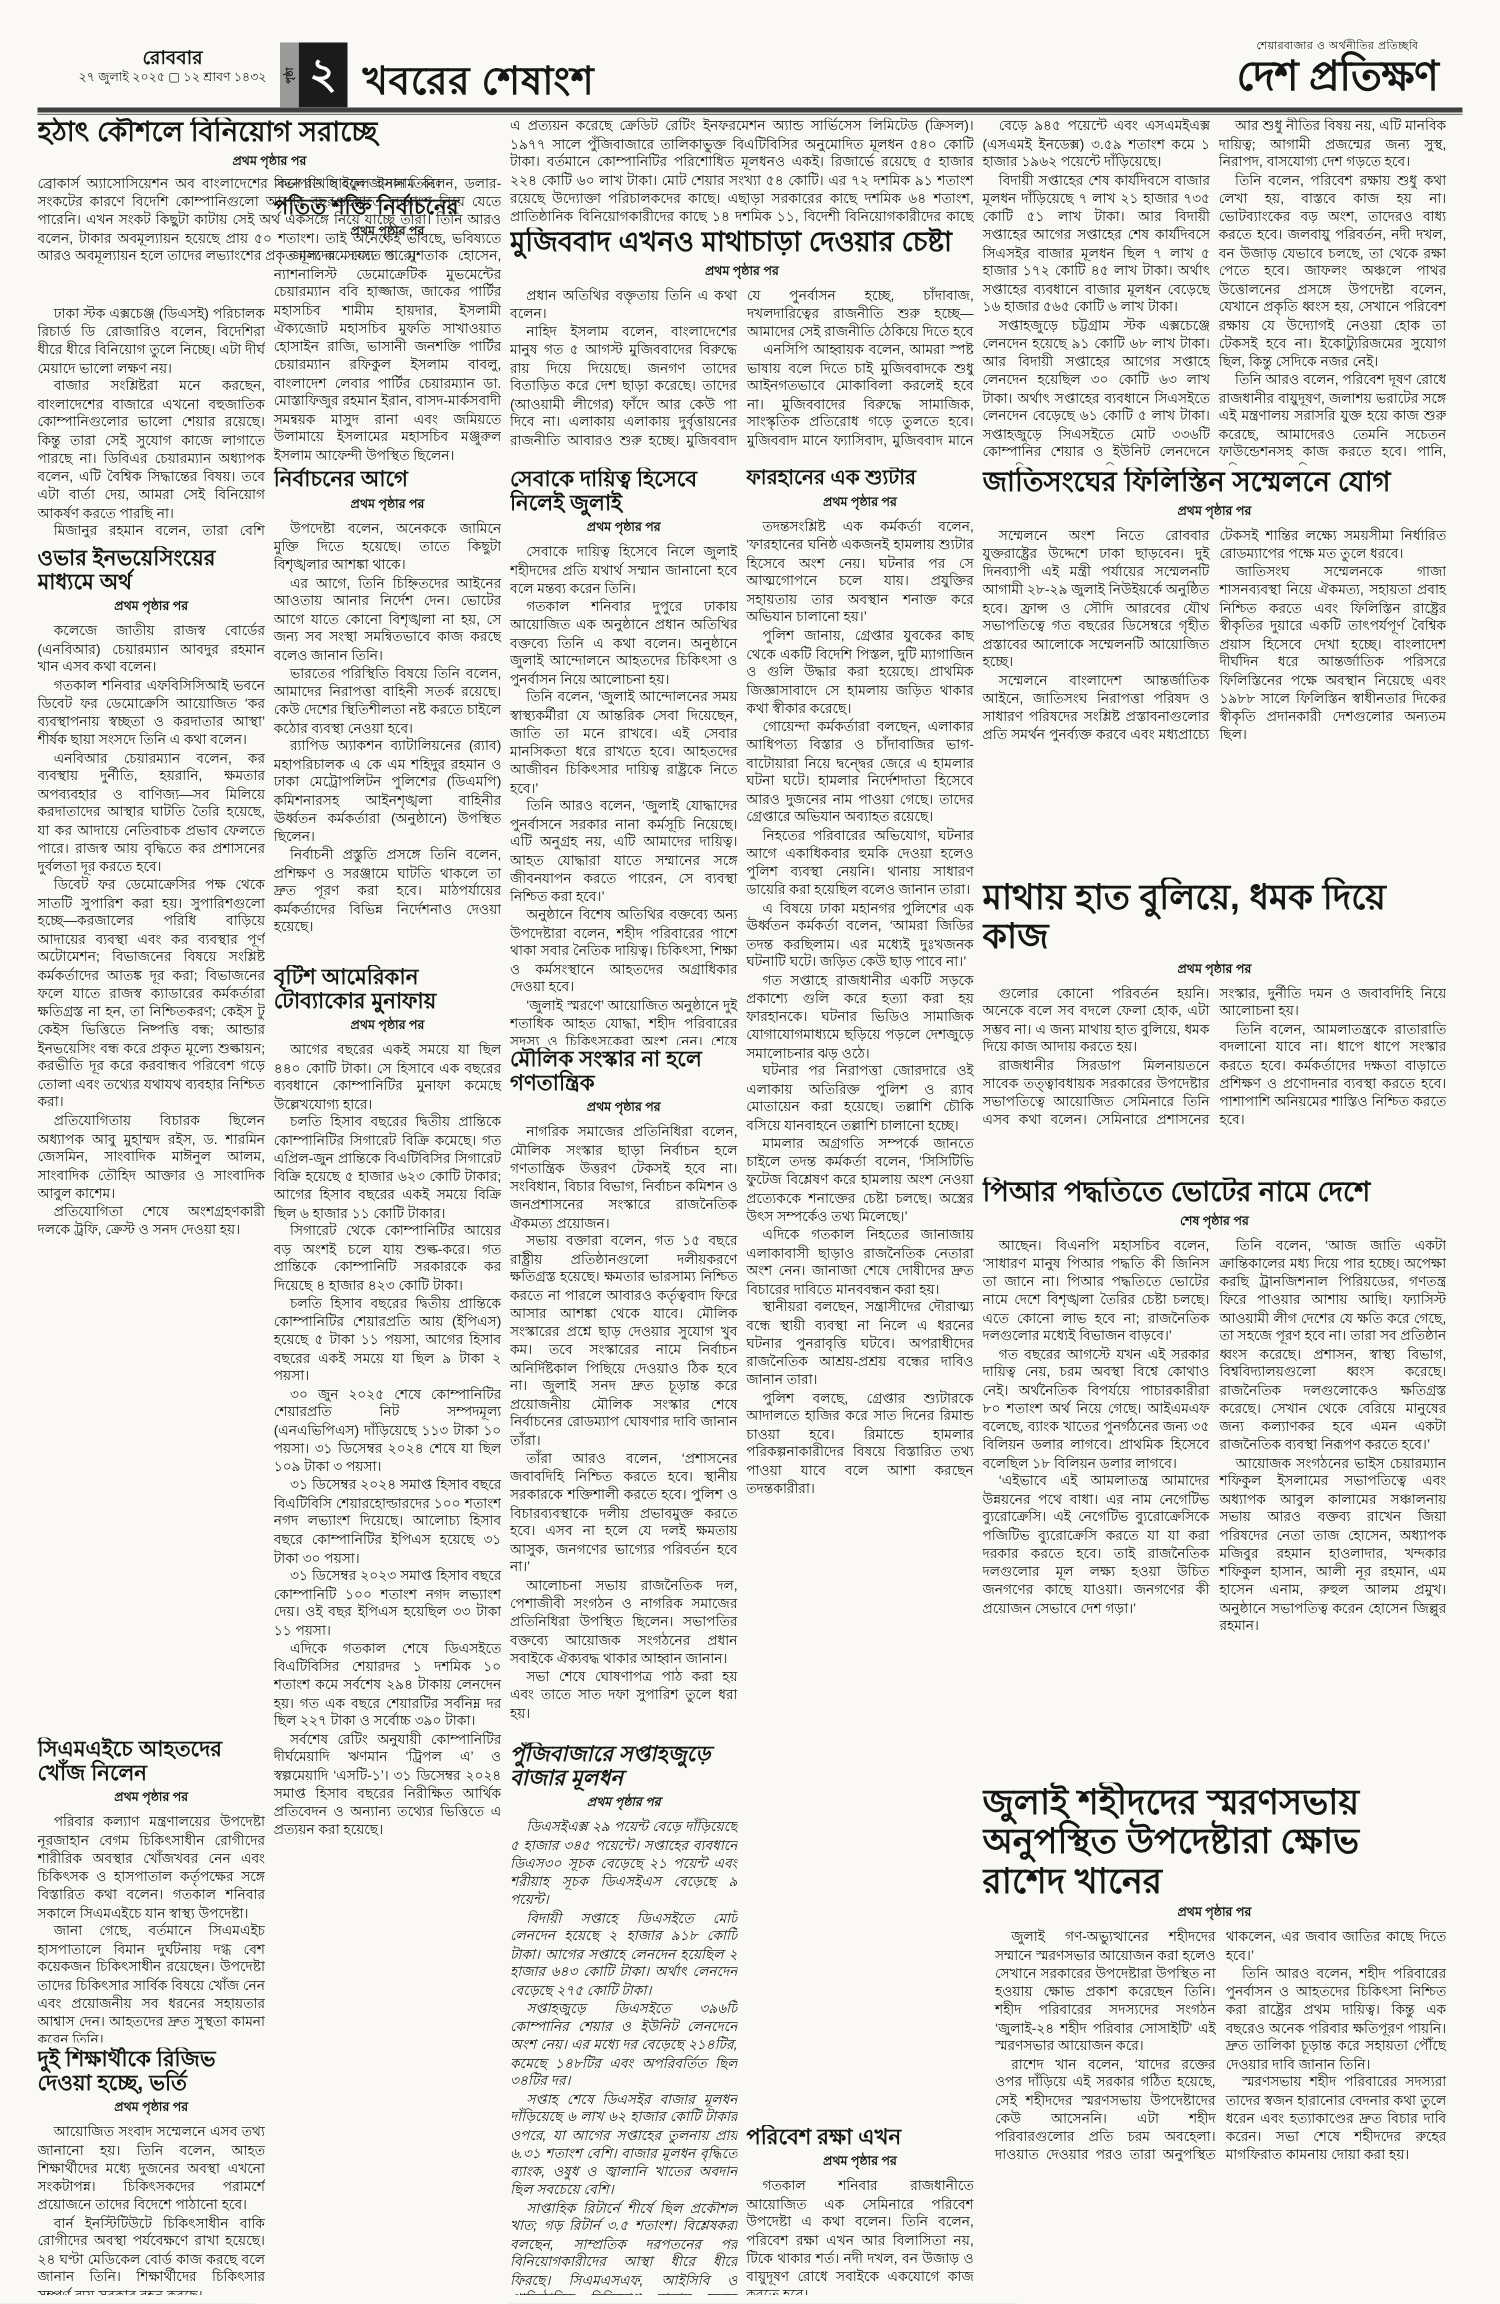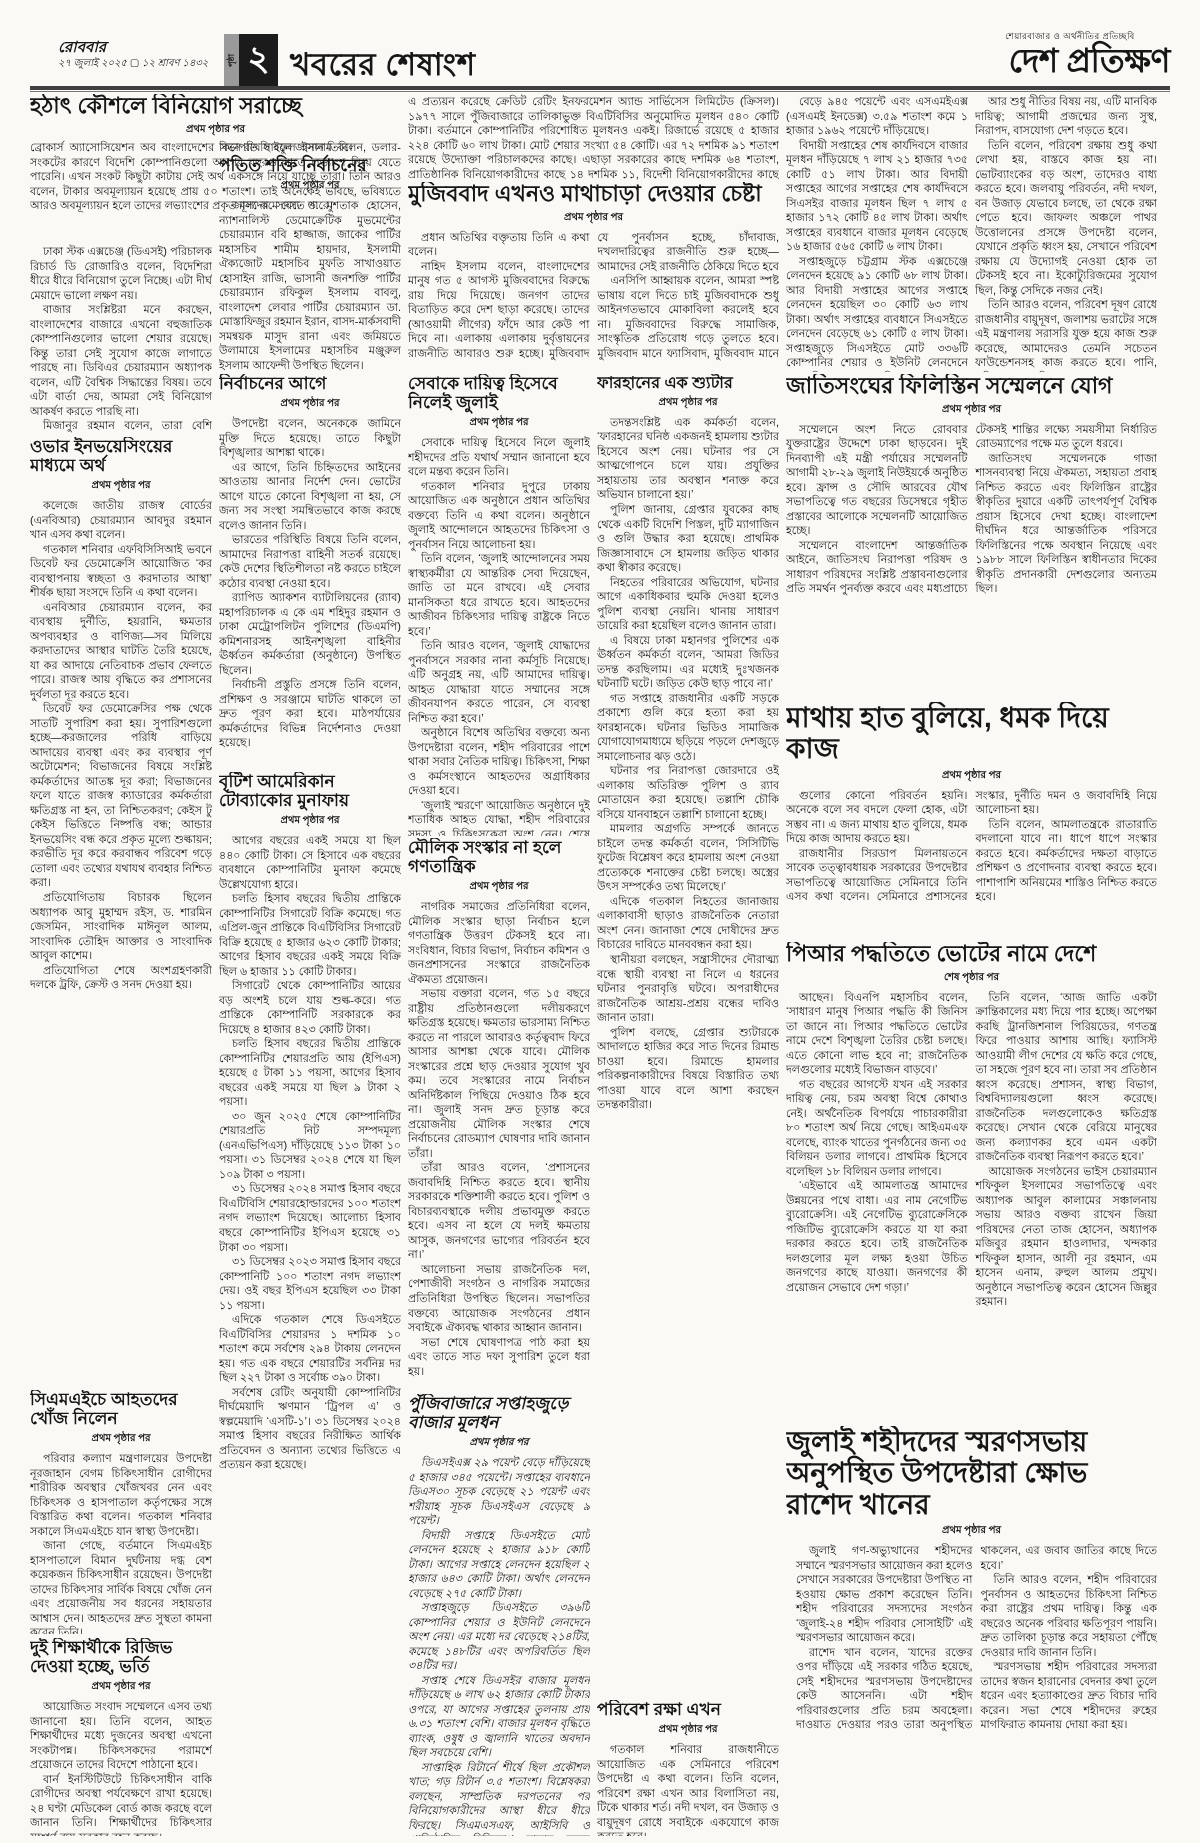--- a/index.html
+++ b/index.html
@@ -4,31 +4,31 @@
 <style>
   html,body{margin:0;padding:0;background:#d8d8d4;}
   *{box-sizing:border-box;}
   #sheet{
     position:relative;width:1200px;height:1843px;margin:0 auto;
     background:#faf9f5;color:#161616;
     font-family:"Liberation Sans","DejaVu Sans",sans-serif;
     overflow:hidden;
   }
   
-  .hdr-date{position:absolute;left:58px;top:38px;width:160px;text-align:left;line-height:1.25;font-style:italic;}
+  .hdr-date{position:absolute;left:58px;top:38px;width:160px;text-align:center;line-height:1.25;}
   .hdr-day{font-weight:bold;font-size:15px;}
   .hdr-dline{font-size:10px;color:#222;}
   .pagebox{position:absolute;left:224px;top:34px;width:54px;height:52px;display:flex;}
   .pagebox .strip{width:15px;background:#9a9a9a;color:#111;display:flex;align-items:center;justify-content:center;}
   .pagebox .strip span{writing-mode:vertical-rl;transform:rotate(180deg);font-size:8px;font-weight:bold;}
   .pagebox .num{flex:1;background:#1b1b1b;color:#fff;display:flex;align-items:center;justify-content:center;font-size:34px;font-weight:bold;}
   .section-title{position:absolute;left:290px;top:40px;font-size:31px;font-weight:800;letter-spacing:.5px;}
   .logo{position:absolute;right:30px;top:30px;width:200px;text-align:center;}
   .logo .tag{font-size:8.5px;letter-spacing:.5px;color:#111;}
-  .logo .ttl{font-size:33px;font-weight:800;line-height:1.05;letter-spacing:-.5px;text-align:right;}
+  .logo .ttl{font-size:33px;font-weight:800;line-height:1.05;letter-spacing:-.5px;}
   .rule{position:absolute;left:30px;top:86px;width:1140px;height:4px;background:#3f3f3f;}
   .rule:after{content:"";position:absolute;left:0;top:5px;width:100%;height:1px;background:#777;}
 
   
   .blk{position:absolute;overflow:hidden;}
   .hl{margin:0;text-align:left;font-weight:800;line-height:1.12;letter-spacing:0;}
   .hl-xl{font-size:22px;}
   .hl-lg{font-size:28px;}
   .hl-md{font-size:17px;}
   .cont{text-align:center;font-size:10px;font-weight:bold;margin:2px 0 4px;}
@@ -190,20 +190,21 @@
         <p>সাপ্তাহিক রিটার্নে শীর্ষে ছিল প্রকৌশল খাত; গড় রিটার্ন ৩.৫ শতাংশ। বিশ্লেষকরা বলছেন, সাম্প্রতিক দরপতনের পর বিনিয়োগকারীদের আস্থা ধীরে ধীরে ফিরছে। সিএমএসএফ, আইসিবি ও প্রাতিষ্ঠানিক বিনিয়োগ বাড়ায় সূচকে ইতিবাচক প্রবণতা দেখা যাচ্ছে। ডিএসই ও সিএসই মিলিয়ে বাজার মূলধন বেড়েছে ৩.১৫ শতাংশ।</p>
       </div>
   </div>
 
   <div class="blk" style="left:597px;top:374px;width:182px;height:1324px;">
     <h2 class="hl hl-md" style="font-size:16px;">ফারহানের এক শ্যুটার</h2>
     <div class="cont">প্রথম পৃষ্ঠার পর</div>
     <div class="body">
         <p>তদন্তসংশ্লিষ্ট এক কর্মকর্তা বলেন, ‘ফারহানের ঘনিষ্ঠ একজনই হামলায় শ্যুটার হিসেবে অংশ নেয়। ঘটনার পর সে আত্মগোপনে চলে যায়। প্রযুক্তির সহায়তায় তার অবস্থান শনাক্ত করে অভিযান চালানো হয়।’</p>
         <p>পুলিশ জানায়, গ্রেপ্তার যুবকের কাছ থেকে একটি বিদেশি পিস্তল, দুটি ম্যাগাজিন ও গুলি উদ্ধার করা হয়েছে। প্রাথমিক জিজ্ঞাসাবাদে সে হামলায় জড়িত থাকার কথা স্বীকার করেছে।</p>
+        <p>গোয়েন্দা কর্মকর্তারা বলছেন, এলাকার আধিপত্য বিস্তার ও চাঁদাবাজির ভাগ-বাটোয়ারা নিয়ে দ্বন্দ্বের জেরে এ হামলার ঘটনা ঘটে। হামলার নির্দেশদাতা হিসেবে আরও দুজনের নাম পাওয়া গেছে। তাদের গ্রেপ্তারে অভিযান অব্যাহত রয়েছে।</p>
         <p>নিহতের পরিবারের অভিযোগ, ঘটনার আগে একাধিকবার হুমকি দেওয়া হলেও পুলিশ ব্যবস্থা নেয়নি। থানায় সাধারণ ডায়েরি করা হয়েছিল বলেও জানান তারা।</p>
         <p>এ বিষয়ে ঢাকা মহানগর পুলিশের এক ঊর্ধ্বতন কর্মকর্তা বলেন, ‘আমরা জিডির তদন্ত করছিলাম। এর মধ্যেই দুঃখজনক ঘটনাটি ঘটে। জড়িত কেউ ছাড় পাবে না।’</p>
         <p>গত সপ্তাহে রাজধানীর একটি সড়কে প্রকাশ্যে গুলি করে হত্যা করা হয় ফারহানকে। ঘটনার ভিডিও সামাজিক যোগাযোগমাধ্যমে ছড়িয়ে পড়লে দেশজুড়ে সমালোচনার ঝড় ওঠে।</p>
         <p>ঘটনার পর নিরাপত্তা জোরদারে ওই এলাকায় অতিরিক্ত পুলিশ ও র‍্যাব মোতায়েন করা হয়েছে। তল্লাশি চৌকি বসিয়ে যানবাহনে তল্লাশি চালানো হচ্ছে।</p>
         <p>মামলার অগ্রগতি সম্পর্কে জানতে চাইলে তদন্ত কর্মকর্তা বলেন, ‘সিসিটিভি ফুটেজ বিশ্লেষণ করে হামলায় অংশ নেওয়া প্রত্যেককে শনাক্তের চেষ্টা চলছে। অস্ত্রের উৎস সম্পর্কেও তথ্য মিলেছে।’</p>
         <p>এদিকে গতকাল নিহতের জানাজায় এলাকাবাসী ছাড়াও রাজনৈতিক নেতারা অংশ নেন। জানাজা শেষে দোষীদের দ্রুত বিচারের দাবিতে মানববন্ধন করা হয়।</p>
         <p>স্থানীয়রা বলছেন, সন্ত্রাসীদের দৌরাত্ম্য বন্ধে স্থায়ী ব্যবস্থা না নিলে এ ধরনের ঘটনার পুনরাবৃত্তি ঘটবে। অপরাধীদের রাজনৈতিক আশ্রয়-প্রশ্রয় বন্ধের দাবিও জানান তারা।</p>
         <p>পুলিশ বলছে, গ্রেপ্তার শ্যুটারকে আদালতে হাজির করে সাত দিনের রিমান্ড চাওয়া হবে। রিমান্ডে হামলার পরিকল্পনাকারীদের বিষয়ে বিস্তারিত তথ্য পাওয়া যাবে বলে আশা করছেন তদন্তকারীরা।</p>
       </div>
   </div>

